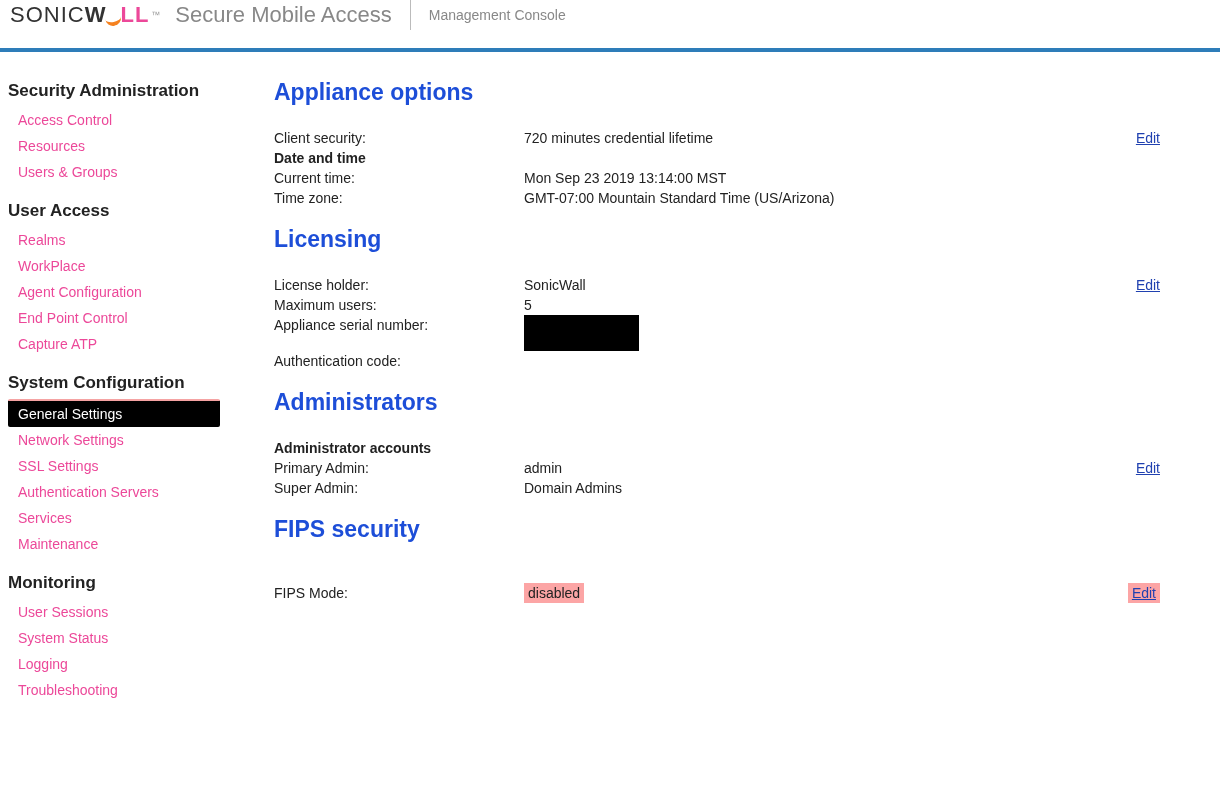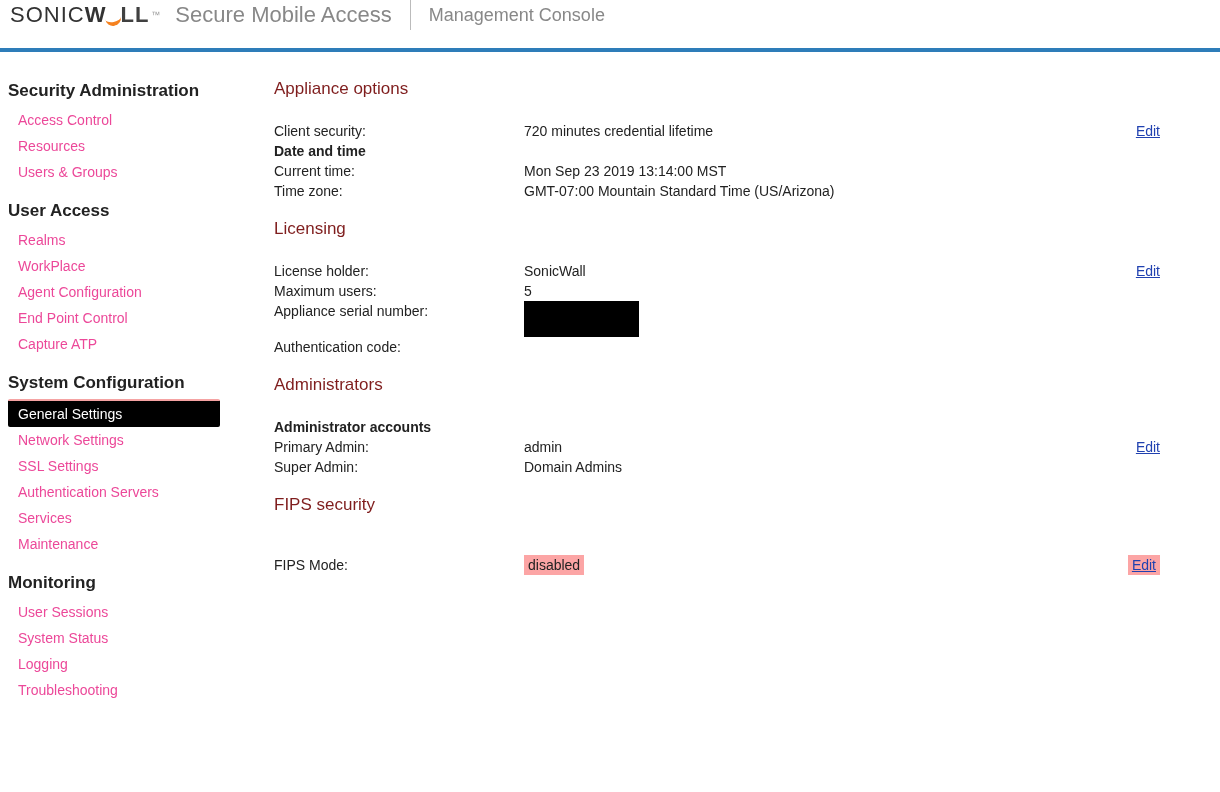--- a/index.html
+++ b/index.html
@@ -17,40 +17,40 @@
   }
   .logo {
     font-weight: 400;
     font-size: 22px;
     letter-spacing: 1px;
     color: #333;
     display: flex;
     align-items: center;
   }
   .logo-sonic { font-weight: 400; color:#333; }
-  .logo-wall { font-weight: 700; color:#404040;}
+  .logo-wall { font-weight: 700; color:#ec4899;}
   .logo-swoosh {
     display:inline-block;
     width:16px;height:14px;
     position:relative;
     margin: 0 -1px;
   }
   .logo-swoosh::before{
     content:"";
     position:absolute;
     left:0;top:2px;
     width:16px;height:12px;
     border-bottom:4px solid #f58220;
     border-radius: 0 0 60% 60%;
     transform: rotate(-10deg);
   }
   .logo-tm { font-size: 9px; color:#999; vertical-align: super; margin-left:2px;}
   .header-tag1 { font-size: 22px; color:#888; margin-left: 14px; font-weight:300;}
   .header-sep { width:1px; height:30px; background:#bbb; margin:0 18px;}
-  .header-tag2 { font-size: 18px; color:#888; font-weight:300;}
+  .header-tag2 { font-size: 14px; color:#888; font-weight:300;}
   .hr-blue { height:4px; background:#2e7db9; border:none;}
 
   .layout { display:flex; padding-top:23px; }
   .sidebar { width:260px; padding-left:8px; }
   .nav-group-title {
     font-size:17px; font-weight:bold; color:#222;
     padding:6px 0 6px 0;
   }
   .nav-item {
     display:block;
@@ -64,21 +64,21 @@
   .nav-item.active {
     background:#000000;
     color:#fff;
     border-top:2px solid #f5a3a3;
     margin-right:40px;
   }
   .nav-group { margin-bottom:10px;}
 
   .main { flex:1; padding-left:14px; padding-right:60px; }
   .section-title {
-    font-size:17px; color:#7f1d1d; font-weight:400;
+    font-size:23px; color:#1d4ed8; font-weight:700;
     margin-top:4px; margin-bottom:22px;
   }
   .section-title.compact{ margin-top:18px; }
   .row { display:flex; align-items:flex-start; line-height:20px; }
   .row .label { width:250px; color:#222; }
   .row .label.bold { font-weight:bold;}
   .row .value { flex:1; color:#222;}
   .row .edit-cell { width:60px; text-align:right;}
   a.editlink { color:#2041b0; text-decoration:underline; cursor:pointer;}
   .redacted {

